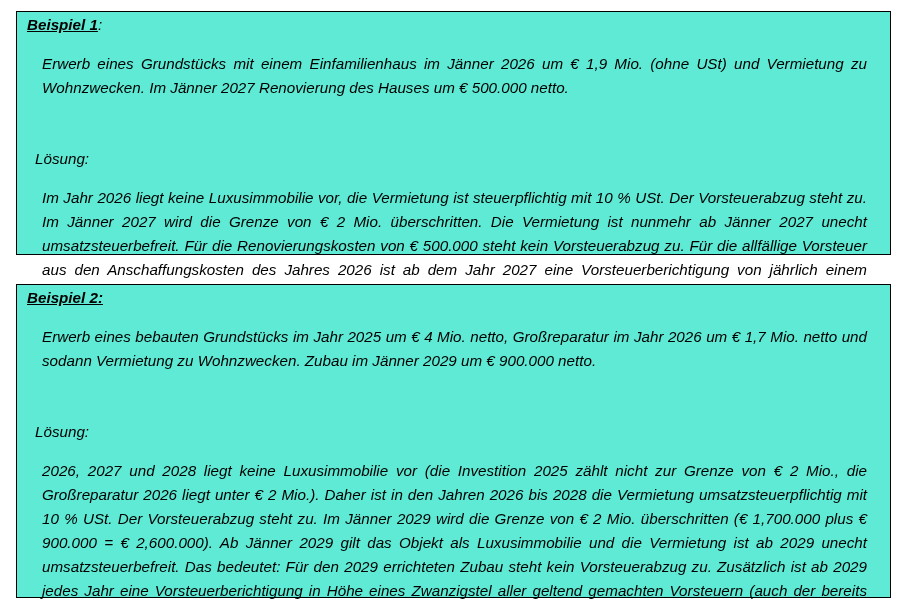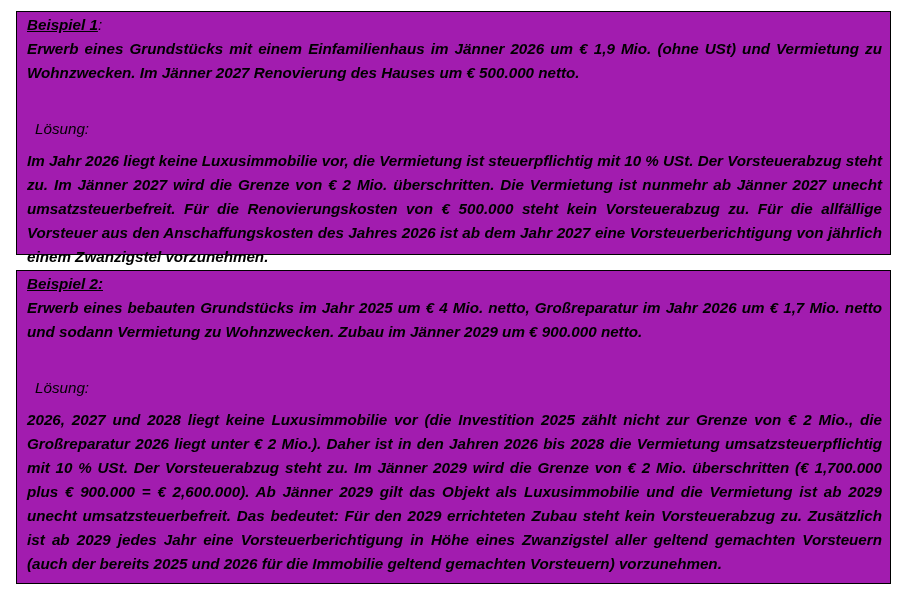--- a/index.html
+++ b/index.html
@@ -12,43 +12,42 @@
     }
     body {
       position: relative;
       font-family: "Liberation Sans", sans-serif;
       color: #000000;
     }
     .box {
       position: absolute;
       left: 16px;
       width: 875px;
-      background: #a21caf;
+      background: #5eead4;
       border: 1px solid #000000;
       box-sizing: border-box;
       padding: 1px 8px 0 10px;
       font-style: italic;
       font-size: 15.2px;
       line-height: 24px;
     }
     #box1 { top: 11px; height: 244px; }
-    #box2 { top: 270px; height: 314px; }
+    #box2 { top: 284px; height: 314px; }
     .title {
       font-weight: bold;
       text-decoration: underline;
       display: inline;
     }
     .title-colon {
       display: inline;
     }
     .para {
       text-align: justify;
       text-align-last: left;
-      margin: 0;
-      font-weight: bold;
+      margin: 15px;
     }
     .spacer { height: 24px; }
     .label { margin: 8px; }
   </style>
 </head>
 <body>
 
 <div class="box" id="box1">
   <div>
     <span class="title">Beispiel 1</span><span class="title-colon">:</span>

